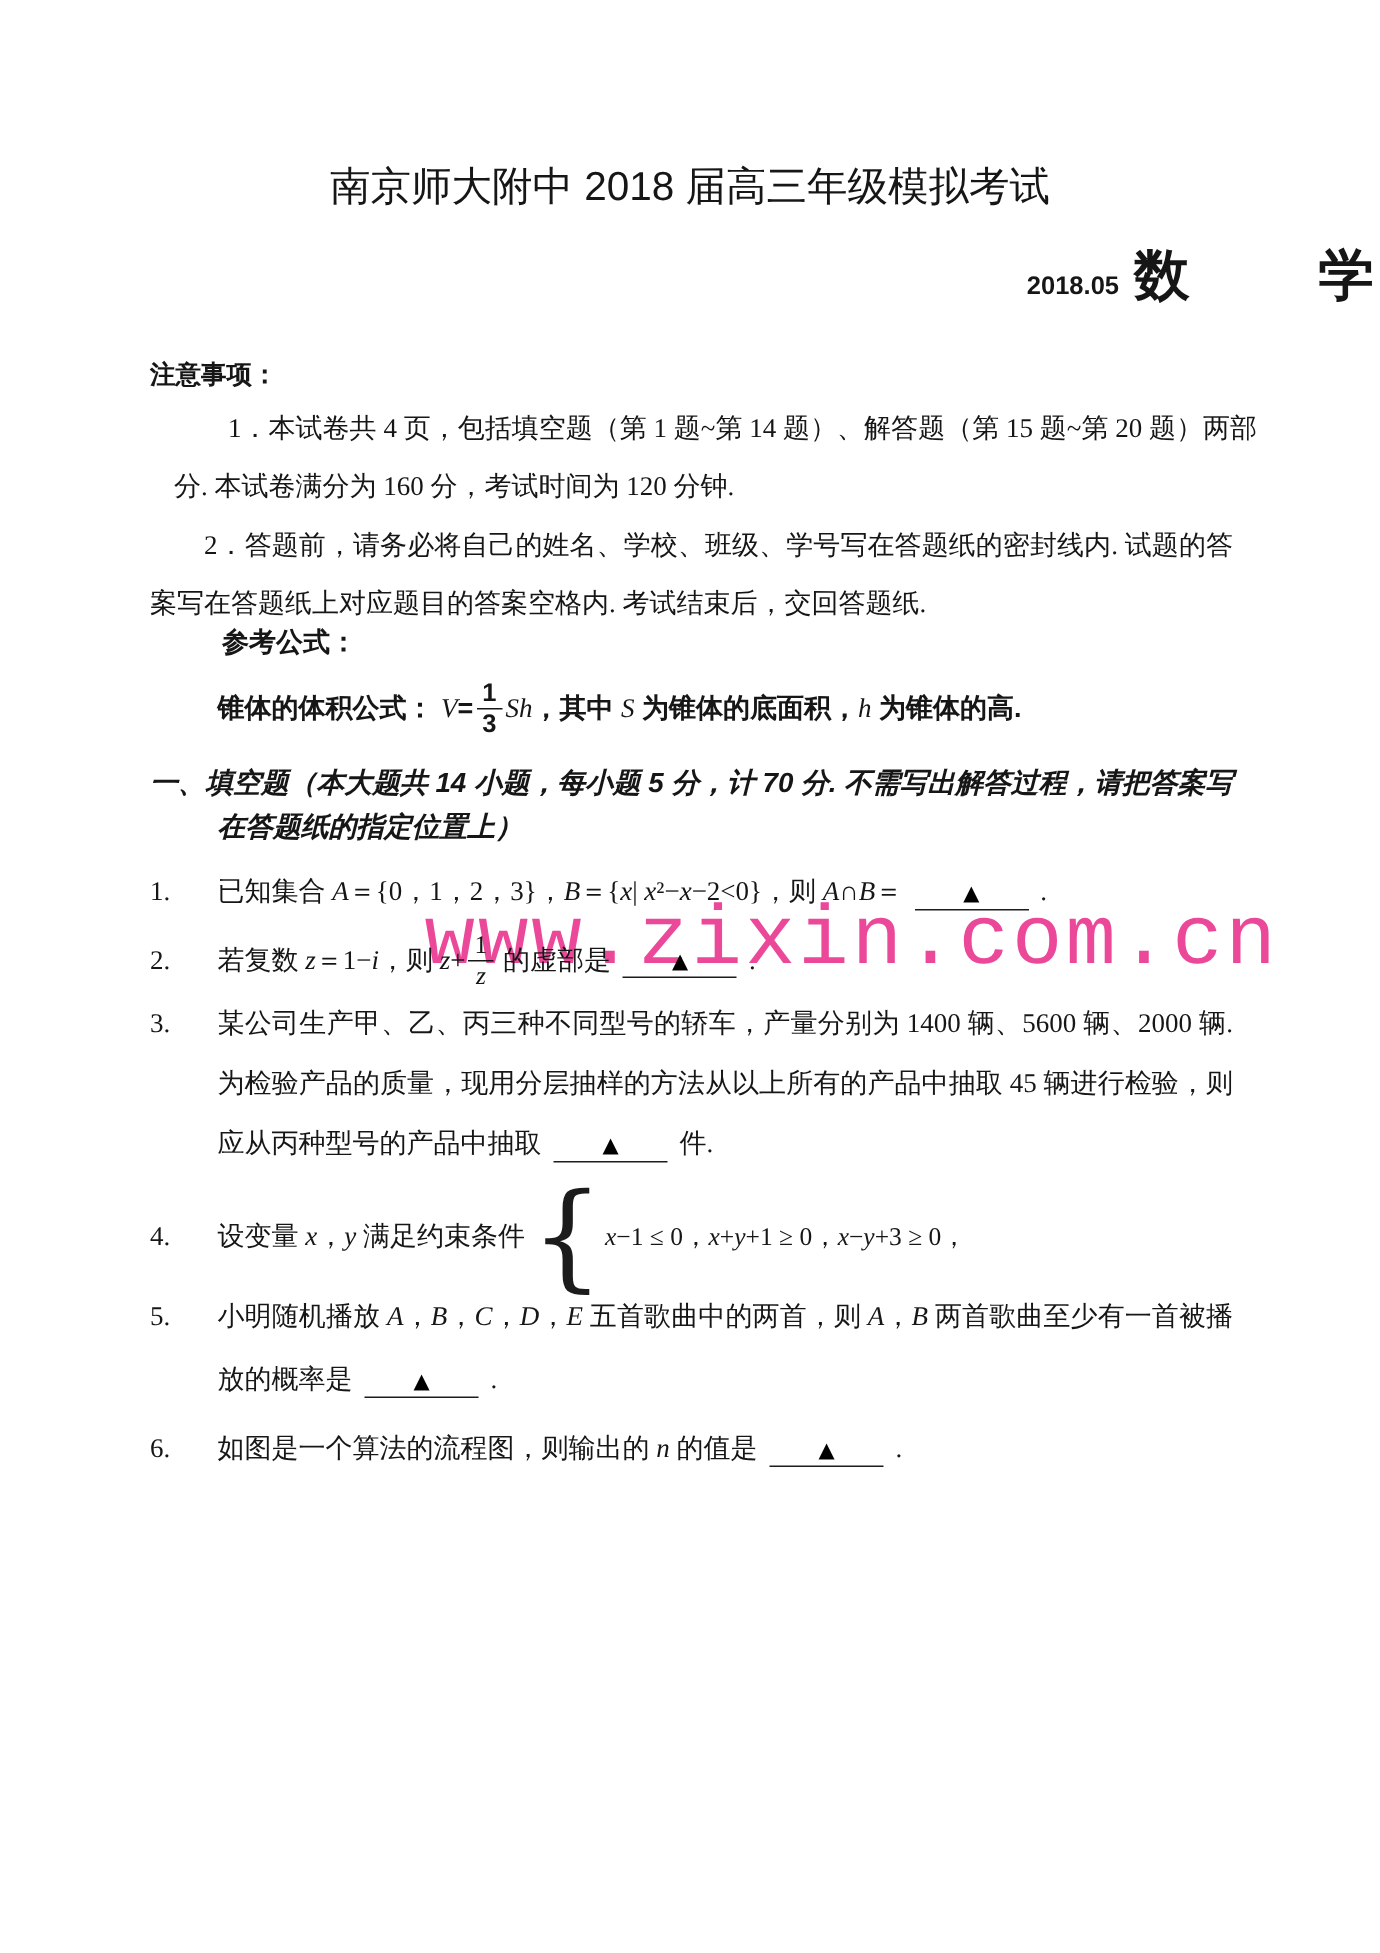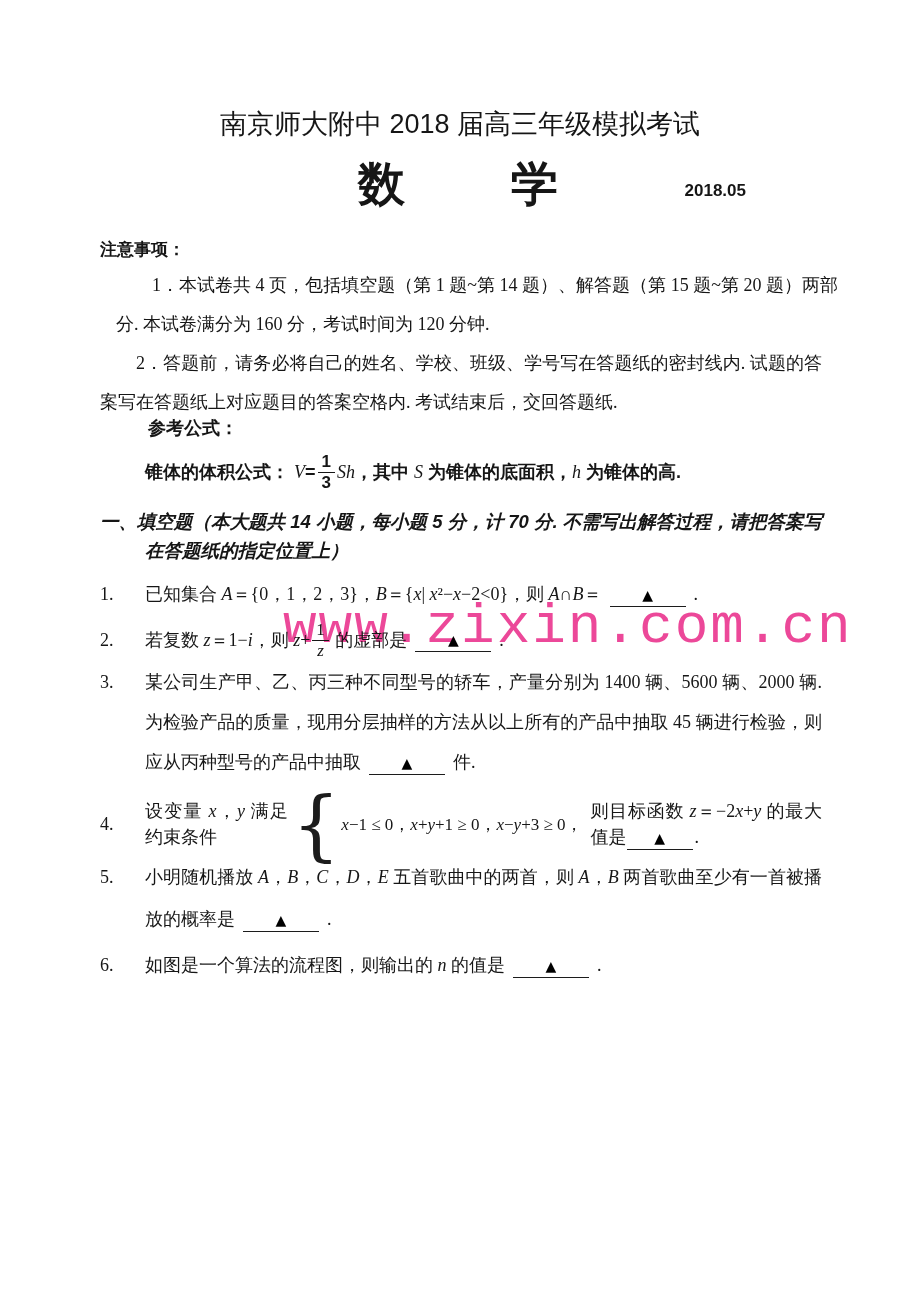--- a/index.html
+++ b/index.html
@@ -22,23 +22,23 @@
   }
   .layer { position:relative; z-index:1; }
 
   
   .title {
     top:104px; text-align:center;
     font-family:"Liberation Sans","DejaVu Sans",sans-serif;
     font-weight:400; font-size:27px; line-height:40px;
   }
   .subject {
-    top:160px; text-align:center;
+    top:160px; text-align:right;
     font-family:"Liberation Sans","DejaVu Sans",sans-serif;
-    font-weight:700; font-size:47px; line-height:48px; letter-spacing:4px;
+    font-weight:700; font-size:37px; line-height:48px; letter-spacing:4px;
   }
   .date {
     position:absolute; right:174px; top:180px;
     font-family:"Liberation Sans","DejaVu Sans",sans-serif;
     font-weight:700; font-size:17px; line-height:22px;
   }
 
   
   .bold-sans { font-family:"Liberation Sans","DejaVu Sans",sans-serif; font-weight:700; }
   .notice-h { top:236px; font-size:17px; line-height:28px; }
@@ -144,21 +144,20 @@
 
   <div class="abs q q4">
     <span class="qno">4.</span>
     <span class="seg">设变量 <i>x</i>，<i>y</i> 满足约束条件</span>
     <span class="brace">{</span>
     <span class="cons">
       <span class="cline"><i>x</i>−1 ≤ 0，</span>
       <span class="cline"><i>x</i>+<i>y</i>+1 ≥ 0，</span>
       <span class="cline"><i>x</i>−<i>y</i>+3 ≥ 0，</span>
     </span>
-    <span class="seg"><span>则目标函数 <i>z</i>＝−2<i>x</i>+<i>y</i> 的最大值是</span><span class="blank blank-tight"><span class="tri">▲</span></span><span>.</span></span>
   </div>
 
   <div class="abs q q5">
     <span class="qno">5.</span><span>小明随机播放 <i>A</i>，<i>B</i>，<i>C</i>，<i>D</i>，<i>E</i> 五首歌曲中的两首，则 <i>A</i>，<i>B</i> 两首歌曲至少有一首被播放的概率是</span><span class="blank"><span class="tri">▲</span></span><span>.</span>
   </div>
 
   <div class="abs q q6">
     <span class="qno">6.</span><span>如图是一个算法的流程图，则输出的 <i>n</i> 的值是</span><span class="blank"><span class="tri">▲</span></span><span>.</span>
   </div>
 

